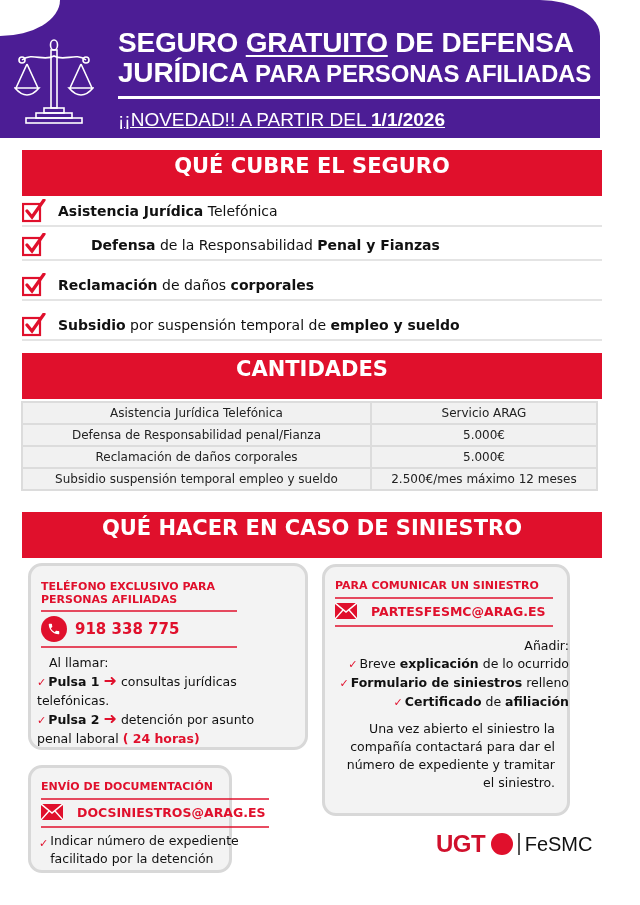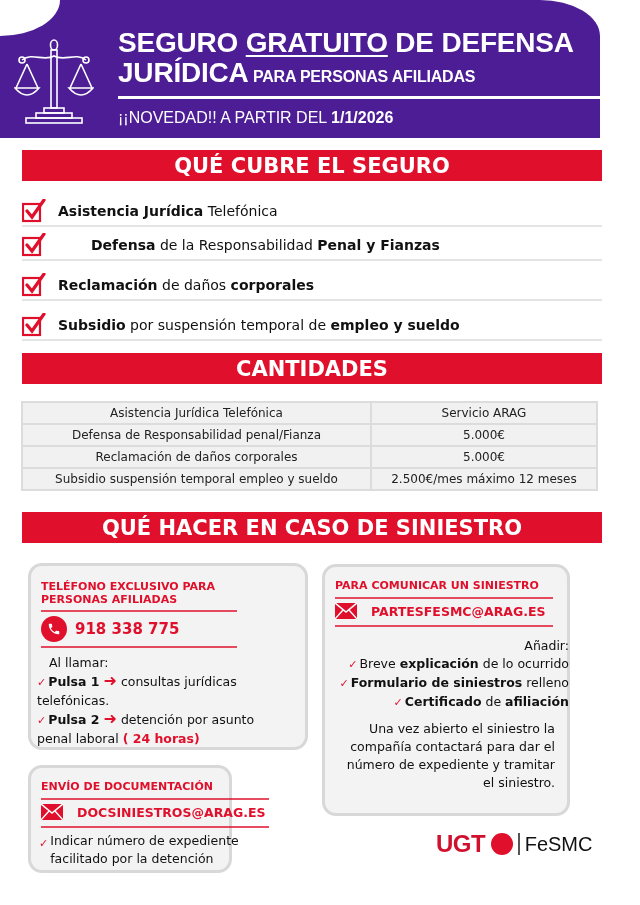--- a/index.html
+++ b/index.html
@@ -3,27 +3,27 @@
 <meta charset="utf-8">
 <style>
   * { box-sizing: border-box; margin: 0; padding: 0; }
   html, body { width: 640px; height: 905px; background: #ffffff; overflow: hidden; }
   body { font-family: "DejaVu Sans", sans-serif; color: #111; position: relative; }
 
   .hero { position: absolute; left: 0; top: 0; width: 600px; height: 138px; background: #4c1d95; border-top-left-radius: 0; border-top-right-radius: 60px 36px; }
   .hero::before { content: ""; position: absolute; left: 0; top: 0; width: 60px; height: 36px; background: #fff; border-bottom-right-radius: 60px 36px; }
   .hero-icon { position: absolute; left: 14px; top: 36px; width: 80px; height: 90px; }
   .hero-title { position: absolute; left: 118px; top: 28px; color: #fff; font-family: "Liberation Sans", sans-serif; font-weight: bold; font-size: 28px; line-height: 30px; letter-spacing: -0.2px; }
-  .hero-title .l2 .small { font-size: 16px; }
+  .hero-title .l2 .small { font-size: 24px; }
   .hero-title .ul { text-decoration: underline; text-decoration-thickness: 2px; text-underline-offset: 3px; }
   .hero-rule { position: absolute; left: 118px; top: 96px; width: 484px; height: 3px; background: #fff; }
-  .hero-sub { position: absolute; left: 118px; top: 109px; color: #fff; font-family: "Liberation Sans", sans-serif; font-size: 16px; }
+  .hero-sub { position: absolute; left: 118px; top: 109px; color: #fff; font-family: "Liberation Sans", sans-serif; font-size: 19px; text-decoration: underline; }
   .hero-sub b { font-weight: bold; }
 
-  .band { position: absolute; left: 22px; width: 580px; height: 31px; background: #e0102c; color: #fff; font-family: "DejaVu Sans", sans-serif; font-weight: bold; font-size: 21px; text-align: center; line-height: 33px; }
+  .band { position: absolute; left: 22px; width: 580px; height: 46px; background: #e0102c; color: #fff; font-family: "DejaVu Sans", sans-serif; font-weight: bold; font-size: 21px; text-align: center; line-height: 33px; }
 
   .cover-item { position: absolute; left: 22px; width: 580px; height: 30px; border-bottom: 2px solid #e4e4e4; display: flex; align-items: center; }
   .cover-item .chk { width: 24px; height: 24px; margin-right: 12px; }
   .cover-item .txt { font-size: 14px; color: #111; }
   .cover-item .txt b { font-weight: bold; }
 
   table.amounts { position: absolute; left: 21px; top: 401px; width: 577px; border-collapse: collapse; font-size: 12px; color: #222; }
   table.amounts td { border: 2px solid #dcdcdc; background: #f1f1f1; height: 22px; text-align: center; padding: 0 4px; }
   table.amounts td.c1 { width: 349px; }
 

